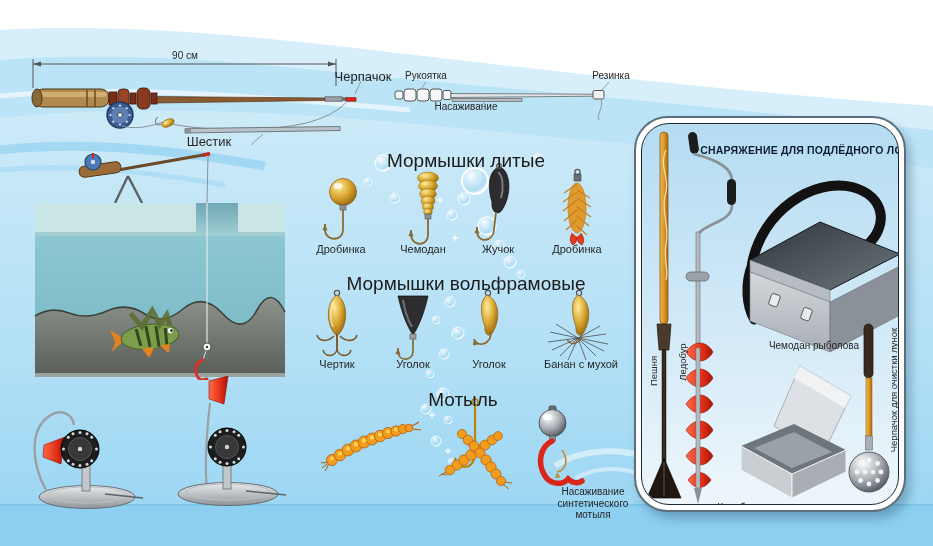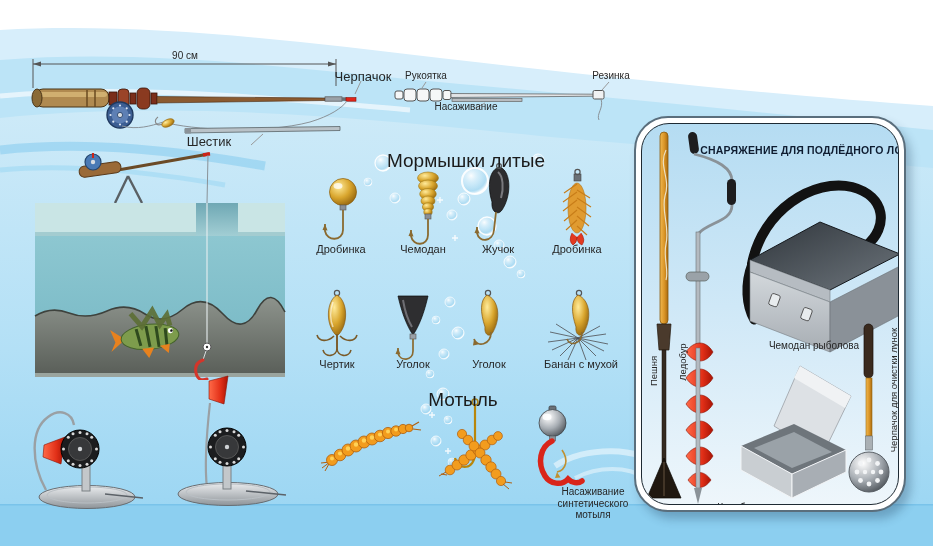--- a/index.html
+++ b/index.html
@@ -442,20 +442,21 @@
   <div class="lbl s10" style="left:426px;top:71px">Рукоятка</div>
   <div class="lbl s10" style="left:466px;top:102px">Насаживание</div>
   <div class="lbl s10" style="left:611px;top:71px">Резинка</div>
 
   <div class="lbl hdr" style="left:466px;top:151px">Мормышки литые</div>
   <div class="lbl s11" style="left:341px;top:244px">Дробинка</div>
   <div class="lbl s11" style="left:423px;top:244px">Чемодан</div>
   <div class="lbl s11" style="left:498px;top:244px">Жучок</div>
   <div class="lbl s11" style="left:577px;top:244px">Дробинка</div>
 
+  <div class="lbl hdr" style="left:466px;top:274px">Мормышки вольфрамовые</div>
   <div class="lbl s11" style="left:337px;top:359px">Чертик</div>
   <div class="lbl s11" style="left:413px;top:359px">Уголок</div>
   <div class="lbl s11" style="left:489px;top:359px">Уголок</div>
   <div class="lbl s11" style="left:581px;top:359px">Банан с мухой</div>
 
   <div class="lbl hdr" style="left:463px;top:390px">Мотыль</div>
   <div class="caption">Насаживание синтетического мотыля</div>
 
   <div class="panel">
     <div class="panel-inner">

